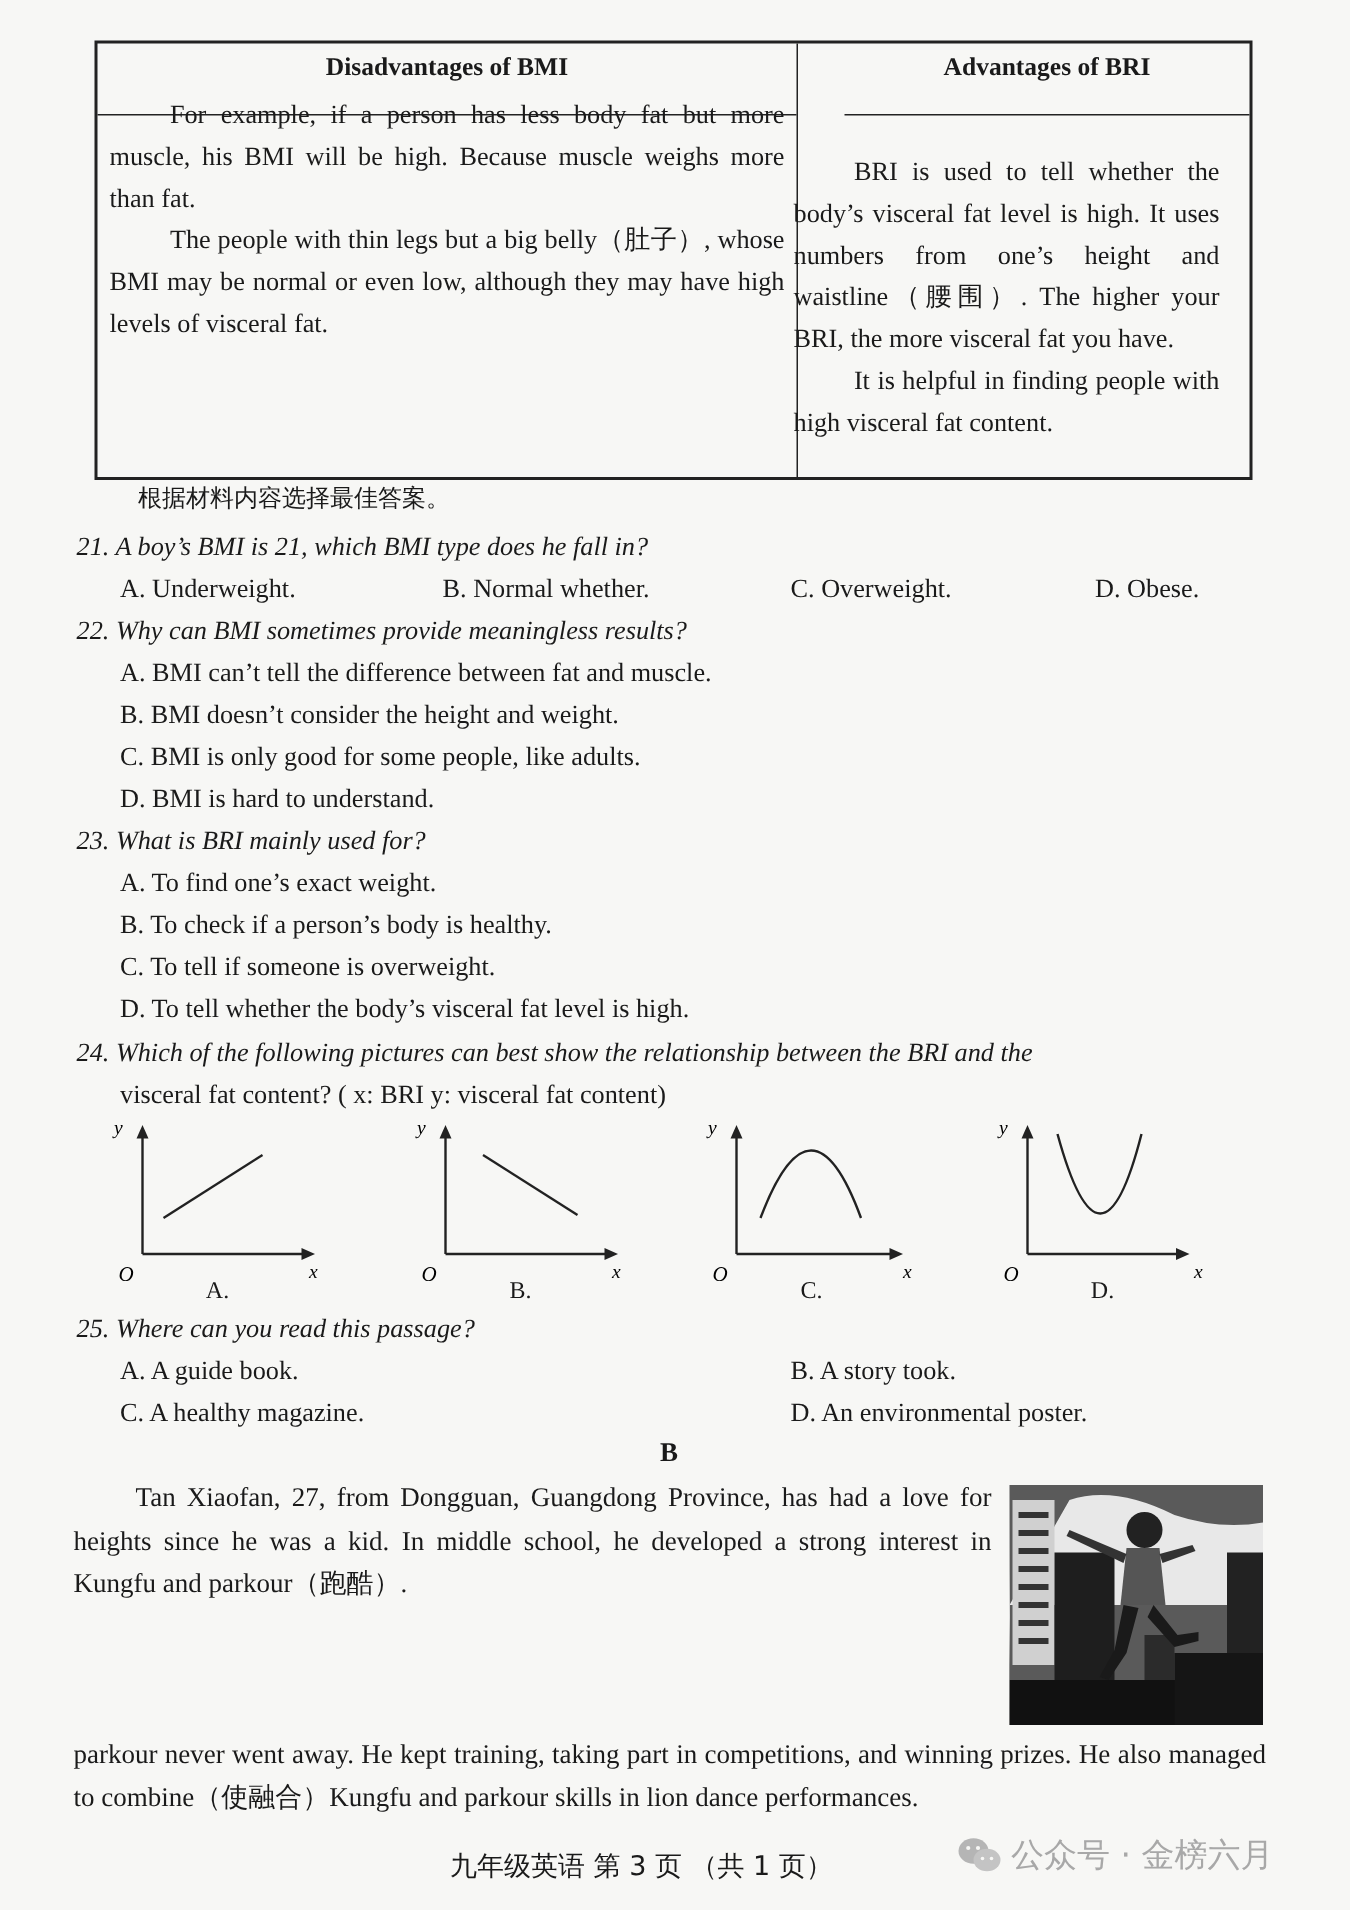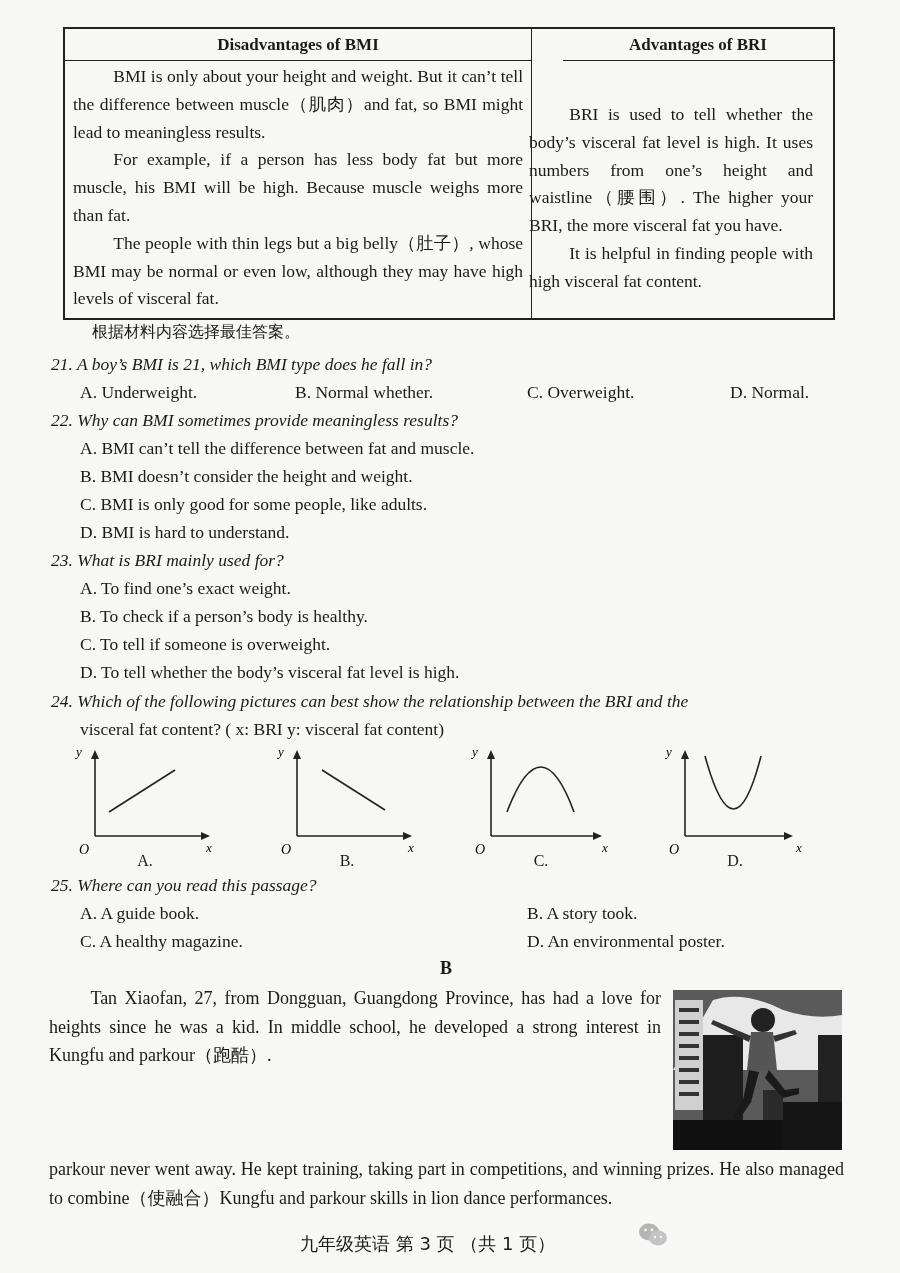--- a/index.html
+++ b/index.html
@@ -8,21 +8,21 @@
     background: #f7f7f5; color: #1a1a1a;
     font-family: "Liberation Serif", "DejaVu Serif", serif;
   }
   .abs { position: absolute; }
   
   .tbl {
     position: absolute; left: 63px; top: 27px; width: 772px; height: 293px;
     border: 2px solid #222; box-sizing: border-box;
   }
   .tbl .hdr {
-    position: absolute; top: 0; height: 32px; border-bottom: 1.5px solid #222;
+    position: absolute; top: 0; height: 48px; border-bottom: 1.5px solid #222;
     font-weight: bold; font-size: 17px; text-align: center; line-height: 32px;
     box-sizing: border-box;
   }
   .tbl .hdr.l { left: 0; width: 466px; }
   .tbl .hdr.r { left: 466px; right: 0; margin-left: 32px; }
   .tbl .vdiv { position: absolute; left: 466px; top: 0; bottom: 0; border-left: 1.5px solid #222; }
   .tbl .cell {
     position: absolute; top: 34px; font-size: 17.5px; line-height: 27.8px;
     text-align: justify; box-sizing: border-box;
   }
@@ -47,40 +47,39 @@
   .wm { left: 638px; top: 1222px; font-size: 22px; color: #a8a8a8; font-family: "DejaVu Sans", sans-serif; display: flex; align-items: center; gap: 6px; }
 </style>
 </head>
 <body>
 
 <div class="tbl">
   <div class="hdr l">Disadvantages of BMI</div>
   <div class="hdr r">Advantages of BRI</div>
   <div class="vdiv"></div>
   <div class="cell l">
-    <p>BMI is only about your height and weight. But it can’t tell the difference between muscle（肌肉）and fat, so BMI might lead to meaningless results.</p>
     <p>For example, if a person has less body fat but more muscle, his BMI will be high. Because muscle weighs more than fat.</p>
     <p>The people with thin legs but a big belly（肚子）, whose BMI may be normal or even low, although they may have high levels of visceral fat.</p>
   </div>
   <div class="cell r">
     <p>BRI is used to tell whether the body’s visceral fat level is high. It uses numbers from one’s height and waistline（腰围）. The higher your BRI, the more visceral fat you have.</p>
     <p>It is helpful in finding people with high visceral fat content.</p>
   </div>
 </div>
 
 <div class="abs instr">根据材料内容选择最佳答案。</div>
 
 <div class="q" style="top:350px">
   <span>21.</span>
   <span>A boy’s BMI is 21, which BMI type does he fall in?</span>
 </div>
 <div class="opt" style="left:80px;top:378px">A. Underweight.</div>
 <div class="opt" style="left:295px;top:378px">B. Normal whether.</div>
 <div class="opt" style="left:527px;top:378px">C. Overweight.</div>
-<div class="opt" style="left:730px;top:378px">D. Normal.</div>
+<div class="opt" style="left:730px;top:378px">D. Obese.</div>
 
 <div class="q" style="top:406px">
   <span>22.</span>
   <span>Why can BMI sometimes provide meaningless results?</span>
 </div>
 <div class="opt" style="left:80px;top:434px">A. BMI can’t tell the difference between fat and muscle.</div>
 <div class="opt" style="left:80px;top:462px">B. BMI doesn’t consider the height and weight.</div>
 <div class="opt" style="left:80px;top:490px">C. BMI is only good for some people, like adults.</div>
 <div class="opt" style="left:80px;top:518px">D. BMI is hard to understand.</div>
 
@@ -203,13 +202,14 @@
 
 <div class="abs wm">
   <svg width="30" height="26" viewBox="0 0 30 26">
     <ellipse cx="11" cy="10" rx="10" ry="8.5" fill="#b5b5b5"></ellipse>
     <ellipse cx="20" cy="16" rx="9" ry="7.5" fill="#c4c4c4"></ellipse>
     <circle cx="7.5" cy="8" r="1.4" fill="#f7f7f5"></circle>
       <circle cx="14" cy="8" r="1.4" fill="#f7f7f5"></circle>
     <circle cx="17" cy="15" r="1.2" fill="#f7f7f5"></circle>
       <circle cx="23" cy="15" r="1.2" fill="#f7f7f5"></circle>
   </svg>
+  <span>公众号 · 金榜六月</span>
 </div>
 
 </body></html>

